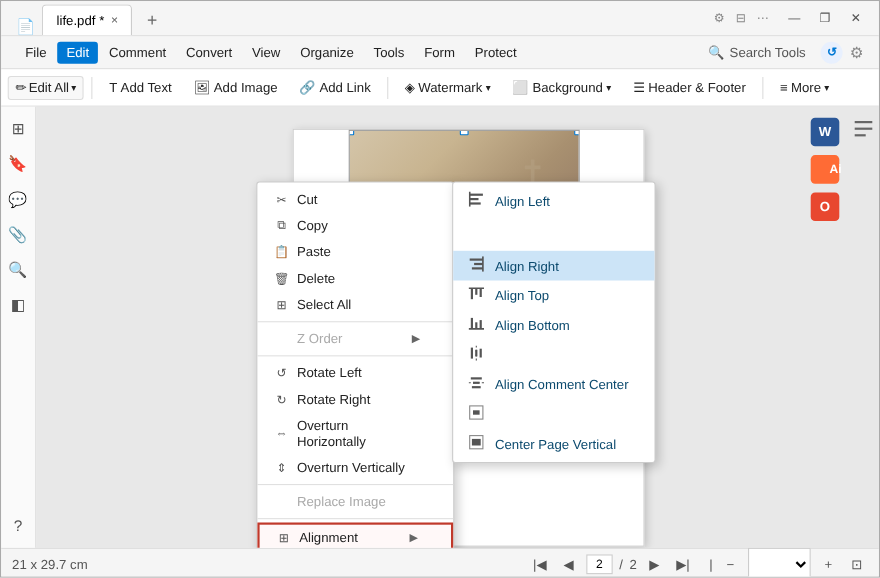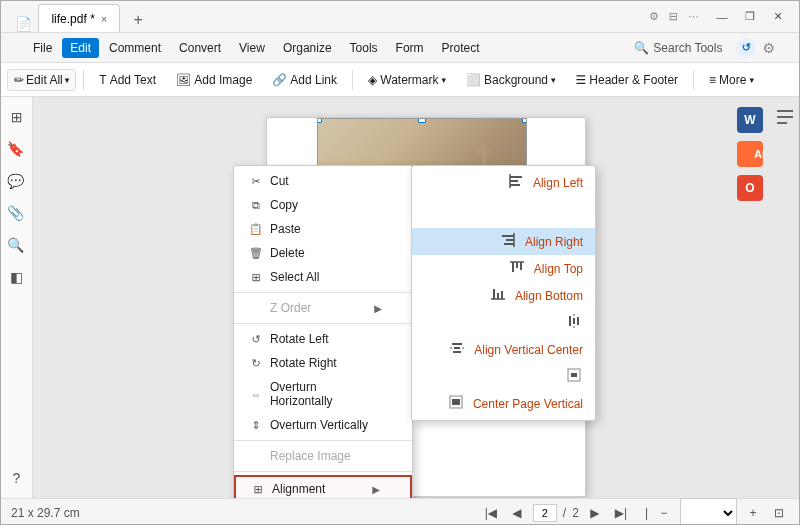--- a/index.html
+++ b/index.html
@@ -66,21 +66,21 @@
       cursor: pointer;
       border-radius: 3px;
     }
 
     
     #menu-bar {
       height: 30px;
       background: #f5f5f5;
       display: flex;
       align-items: center;
-      padding: 0 24px;
+      padding: 0 14px;
       border-bottom: 1px solid #ddd;
       gap: 2px;
     }
     .menu-item {
       padding: 3px 8px;
       border-radius: 3px;
       cursor: pointer;
       font-size: 12px;
       color: #222;
     }
@@ -284,25 +284,24 @@
       border: 1px solid #ccc;
       box-shadow: 3px 3px 10px rgba(0,0,0,0.2);
       z-index: 101;
       border-radius: 3px;
       padding: 3px 0;
     }
     .submenu-item {
       padding: 5px 12px;
       cursor: pointer;
       font-size: 12px;
-      color: #c2410c;
+      color: #0c4a6e;
       display: flex;
       align-items: center;
       gap: 8px;
-      justify-content: flex-end;
     }
     .submenu-item.hovered { background: #cce4f7; margin-top: 32px; }
     .submenu-icon {
       font-size: 14px;
       color: #444;
       width: 18px;
       text-align: center;
     }
 
     
@@ -617,21 +616,21 @@
       </div>
       <div class="submenu-item">
         <span class="submenu-icon">
           <svg width="14" height="14" viewBox="0 0 14 14">
               <rect x="2" y="2" width="10" height="2" fill="#555"></rect>
               <rect x="4" y="6" width="6" height="2" fill="#555"></rect>
               <rect x="3" y="10" width="8" height="2" fill="#555"></rect>
               <line x1="0" y1="7" x2="14" y2="7" stroke="#555" stroke-width="1" stroke-dasharray="2,2"></line>
             </svg>
         </span>
-        <span>Align Vertical Center</span>
+        <span>Align Comment Center</span>
       </div>
       <div class="submenu-item">
         <span class="submenu-icon">
           <svg width="14" height="14" viewBox="0 0 14 14">
               <rect x="1" y="1" width="12" height="12" fill="none" stroke="#888" stroke-width="1"></rect>
               <rect x="4" y="5" width="6" height="4" fill="#555"></rect>
             </svg>
         </span>
       </div>
       <div class="submenu-item">

